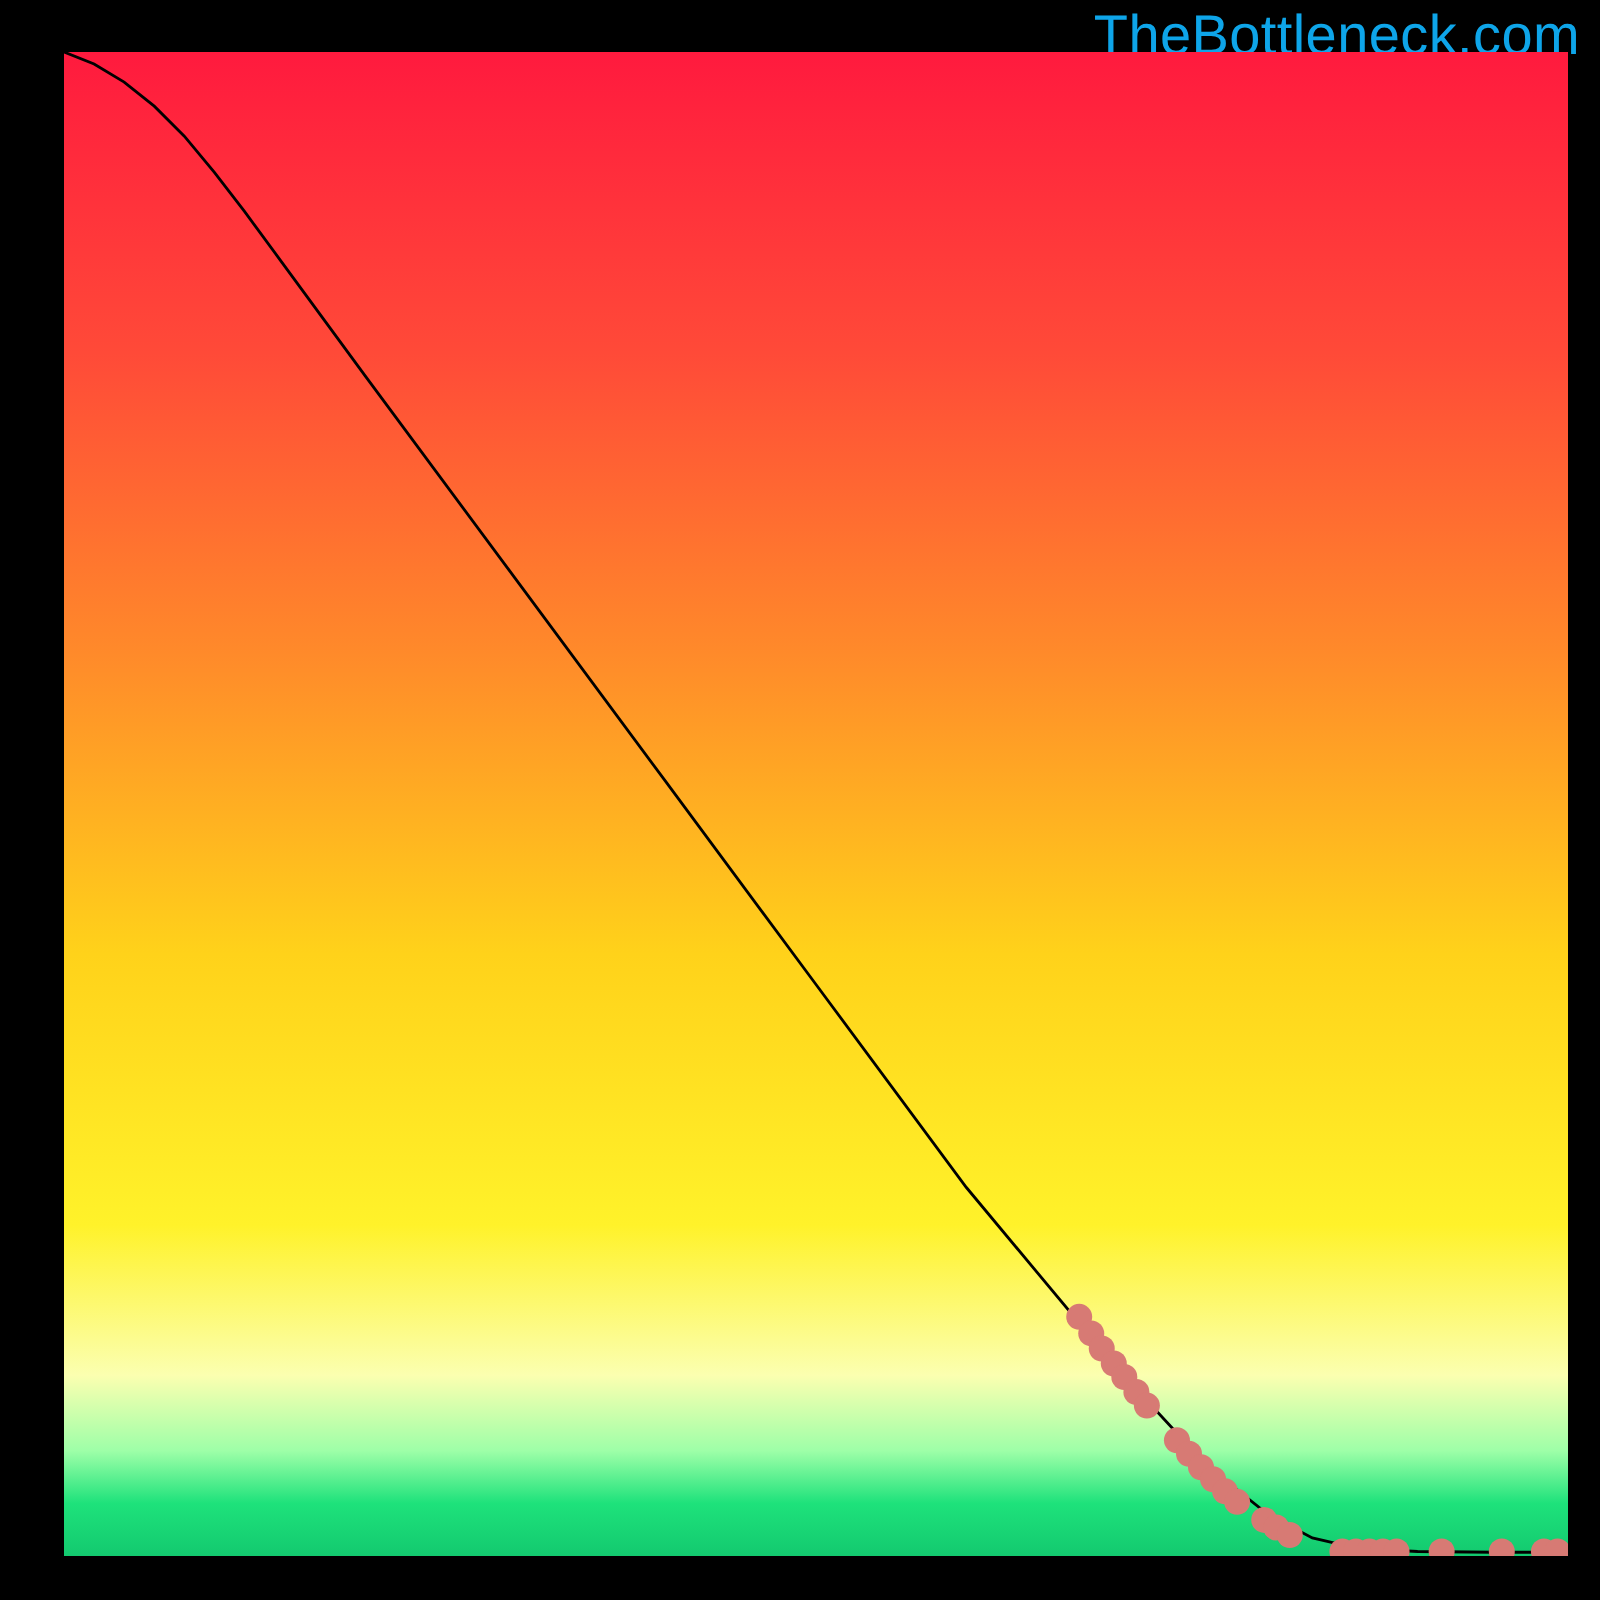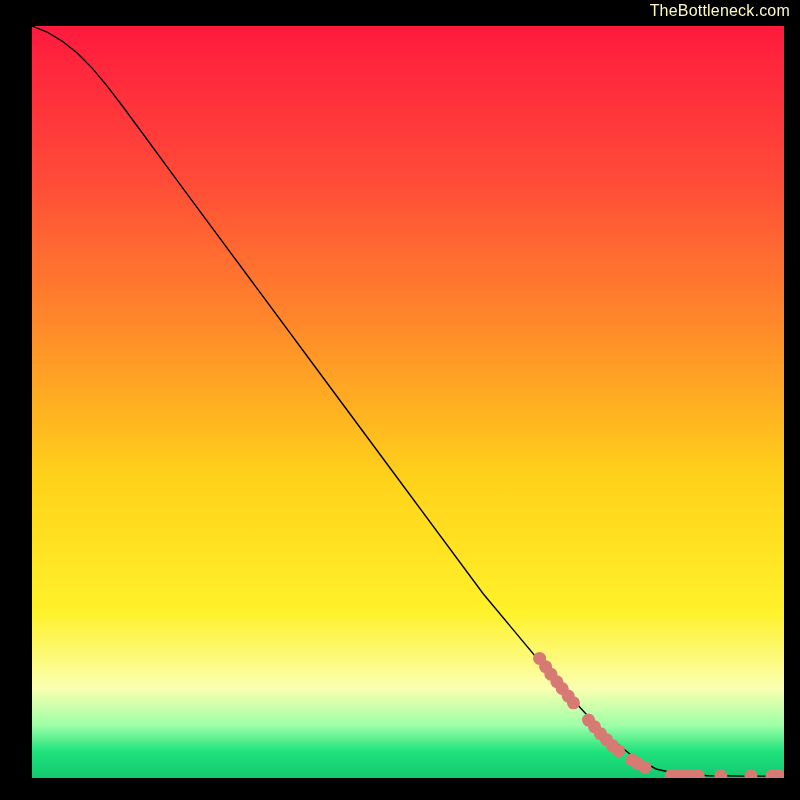--- a/index.html
+++ b/index.html
@@ -14,22 +14,22 @@
   .stage {
     position: relative;
     width: 800px;
     height: 800px;
     background: #000;
   }
   .watermark {
     position: absolute;
     top: 2px;
     right: 10px;
-    color: #fef9c3;
-    font-size: 16px;
+    color: #0ea5e9;
+    font-size: 28px;
     font-weight: 500;
     letter-spacing: 0.2px;
     user-select: none;
   }
   .plot-wrap {
     position: absolute;
     left: 32px;
     top: 26px;
     width: 752px;
     height: 752px;

